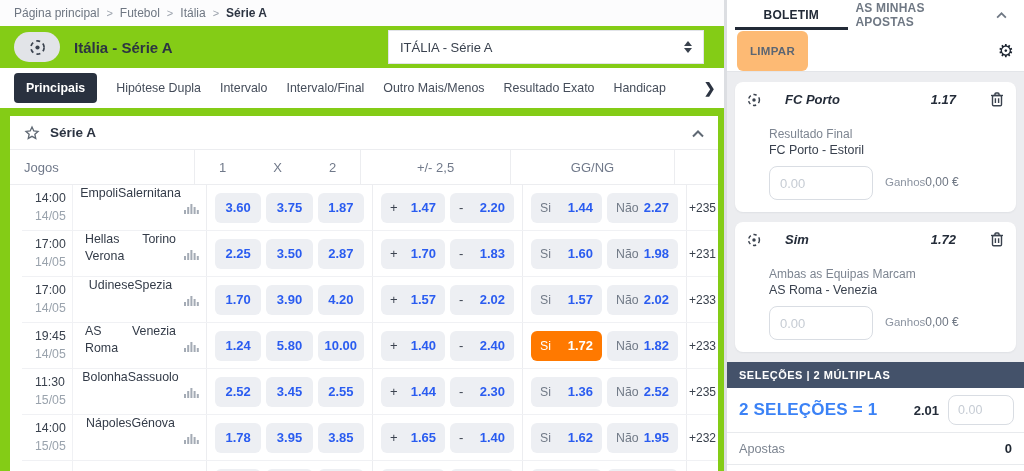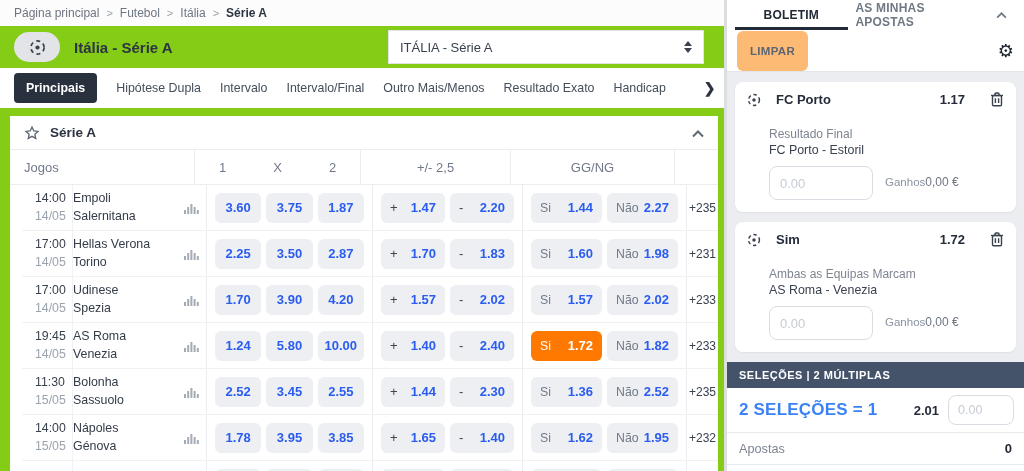--- a/index.html
+++ b/index.html
@@ -41,21 +41,21 @@
   .thead .hc { display:flex; align-items:center; justify-content:center; }
   .thead .h-jogos { grid-column:1/4; justify-content:flex-start; padding-left:14px; }
   .thead .bl, .trow .bl { border-left:1px solid #ecedf0; }
   .thead .h-123 { display:flex; align-items:center; }
   .h-123 span { flex:1; text-align:center; }
 
   .trow { height:46px; border-bottom:1px solid #f0f1f4; }
   .c-time { display:flex; flex-direction:column; justify-content:center; padding-left:13px; font-size:12.3px; line-height:1.4; }
   .c-time .t { color:#39414d; }
   .c-time .d { color:#9aa3ad; }
-  .c-teams { display:flex; flex-direction:column; justify-content:center; font-size:12.4px; line-height:1.4; color:#333b48; border-left:1px solid #f0f1f4; }
+  .c-teams { display:flex; flex-direction:row; justify-content:center; padding-left:12px; font-size:12.4px; line-height:1.4; color:#333b48; border-left:1px solid #f0f1f4; }
   .c-chart { display:flex; align-items:center; justify-content:center; }
   .c-pills { display:flex; align-items:center; gap:5px; padding:0 8px; }
   .pill { height:30px; border-radius:6px; background:#edeff3; display:flex; align-items:center; justify-content:center; flex:1; font-size:13px; font-weight:bold; color:#2a5cf0; cursor:pointer; min-width:0; }
   .pill.lab { justify-content:space-between; padding:0 9px; font-weight:normal; }
   .pill.lab .sign { color:#3c4350; font-size:13px; }
   .pill.lab .lbl { color:#717a87; font-size:12.3px; }
   .pill.lab .val { color:#2a5cf0; font-weight:bold; font-size:13px; }
   .pill.sel { background:#ff7900; }
   .pill.sel .lbl, .pill.sel .val { color:#fff; }
   .c-more { display:flex; align-items:center; justify-content:center; font-size:12px; color:#39414d; font-weight:500; cursor:pointer; }
@@ -67,21 +67,21 @@
   .sb-tab { flex:1; display:flex; align-items:center; justify-content:center; font-size:12px; cursor:pointer; position:relative; color:#6f7884; font-weight:bold; letter-spacing:.2px; }
   .sb-tab.active { color:#222a37; }
   .sb-tab.active::after { content:""; position:absolute; left:8px; right:8px; bottom:0; height:3px; background:#222a37; }
   .sb-collapse { flex:0 0 34px; display:flex; align-items:center; justify-content:center; cursor:pointer; }
   .sb-actions { height:42px; background:#fff; display:flex; align-items:center; justify-content:space-between; padding:0 10px; border-bottom:1px solid #e3e5e9; flex:0 0 auto; }
   .limpar { background:#fdba74; border:none; border-radius:6px; padding:14px 13px; font-size:11.5px; font-weight:bold; color:#5c6673; letter-spacing:.3px; cursor:pointer; font-family:inherit; }
   .gear { font-size:18px; color:#1c2430; cursor:pointer; line-height:1; }
 
   .sb-body { flex:1; display:flex; flex-direction:column; padding:10px 8px 0; gap:10px; overflow:hidden; }
   .sel-card { background:#fff; border-radius:8px; padding:10px 12px 12px; box-shadow:0 1px 2px rgba(20,30,50,.06); }
-  .card-top { display:flex; align-items:center; gap:15px; }
+  .card-top { display:flex; align-items:center; gap:24px;font-style:italic; }
   .pick-name { font-size:13px; font-weight:bold; color:#242c39; }
   .pick-odds { margin-left:auto; font-size:13px; font-weight:bold; color:#242c39; }
   .trash { margin-left:10px; cursor:pointer; display:flex; }
   .card-market { font-size:12px; color:#7d8591; margin:20px 0 2px 22px; }
   .card-match { font-size:12.4px; color:#39414e; margin-left:22px; }
   .card-stake { display:flex; align-items:center; gap:12px; margin:9px 0 0 22px; }
   .stake-input { width:104px; height:34px; border:1px solid #d9dde3; border-radius:8px; padding:0 10px; font-size:13px; color:#333; font-family:inherit; outline:none; }
   .stake-input::placeholder { color:#c6ccd4; }
   .gains { display:flex; flex-direction:row; font-size:11.5px; color:#8b93a0; line-height:1.45; }
   .gains .gv { font-size:12px; color:#6e7683; }

